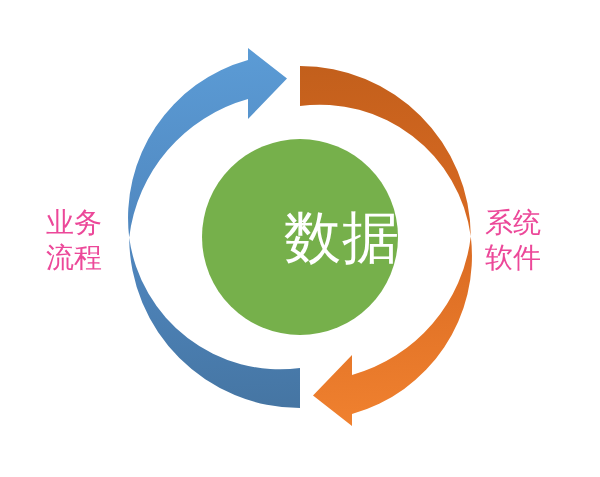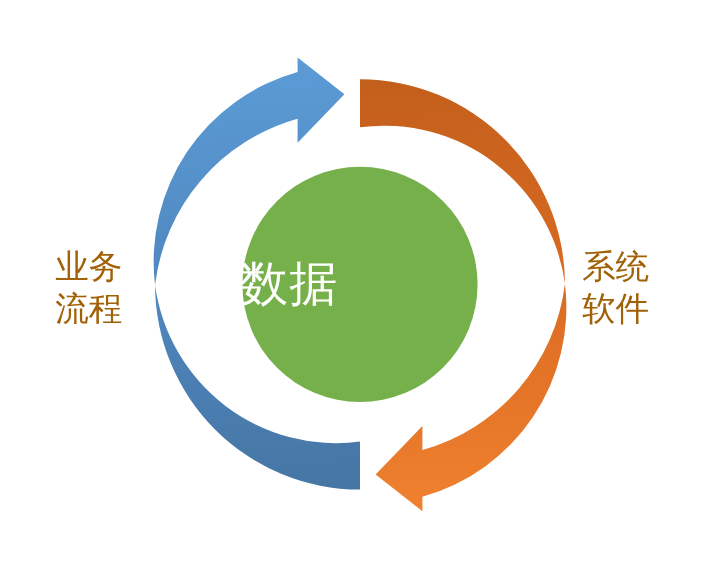--- a/index.html
+++ b/index.html
@@ -15,32 +15,32 @@
     background: #ffffff;
   }
   .stage svg { position: absolute; left: 0; top: 0; }
   .side-label {
     position: absolute;
     top: 205px;
     width: 110px;
     text-align: center;
     font-size: 28px;
     line-height: 35px;
-    color: #a16207;
+    color: #ec4899;
     font-weight: 400;
     white-space: nowrap;
   }
   .side-label.left  { left: 19px;  }
   .side-label.right { left: 458px; }
   .center-label {
     position: absolute;
     left: 200px; top: 208px;
     width: 200px;
-    text-align: left;
-    font-size: 40px;
+    text-align: right;
+    font-size: 57px;
     line-height: 58px;
     color: #ffffff;
     font-weight: 400;
     letter-spacing: 1px;
   }
 </style>
 </head>
 <body>
 
 <div class="stage">

